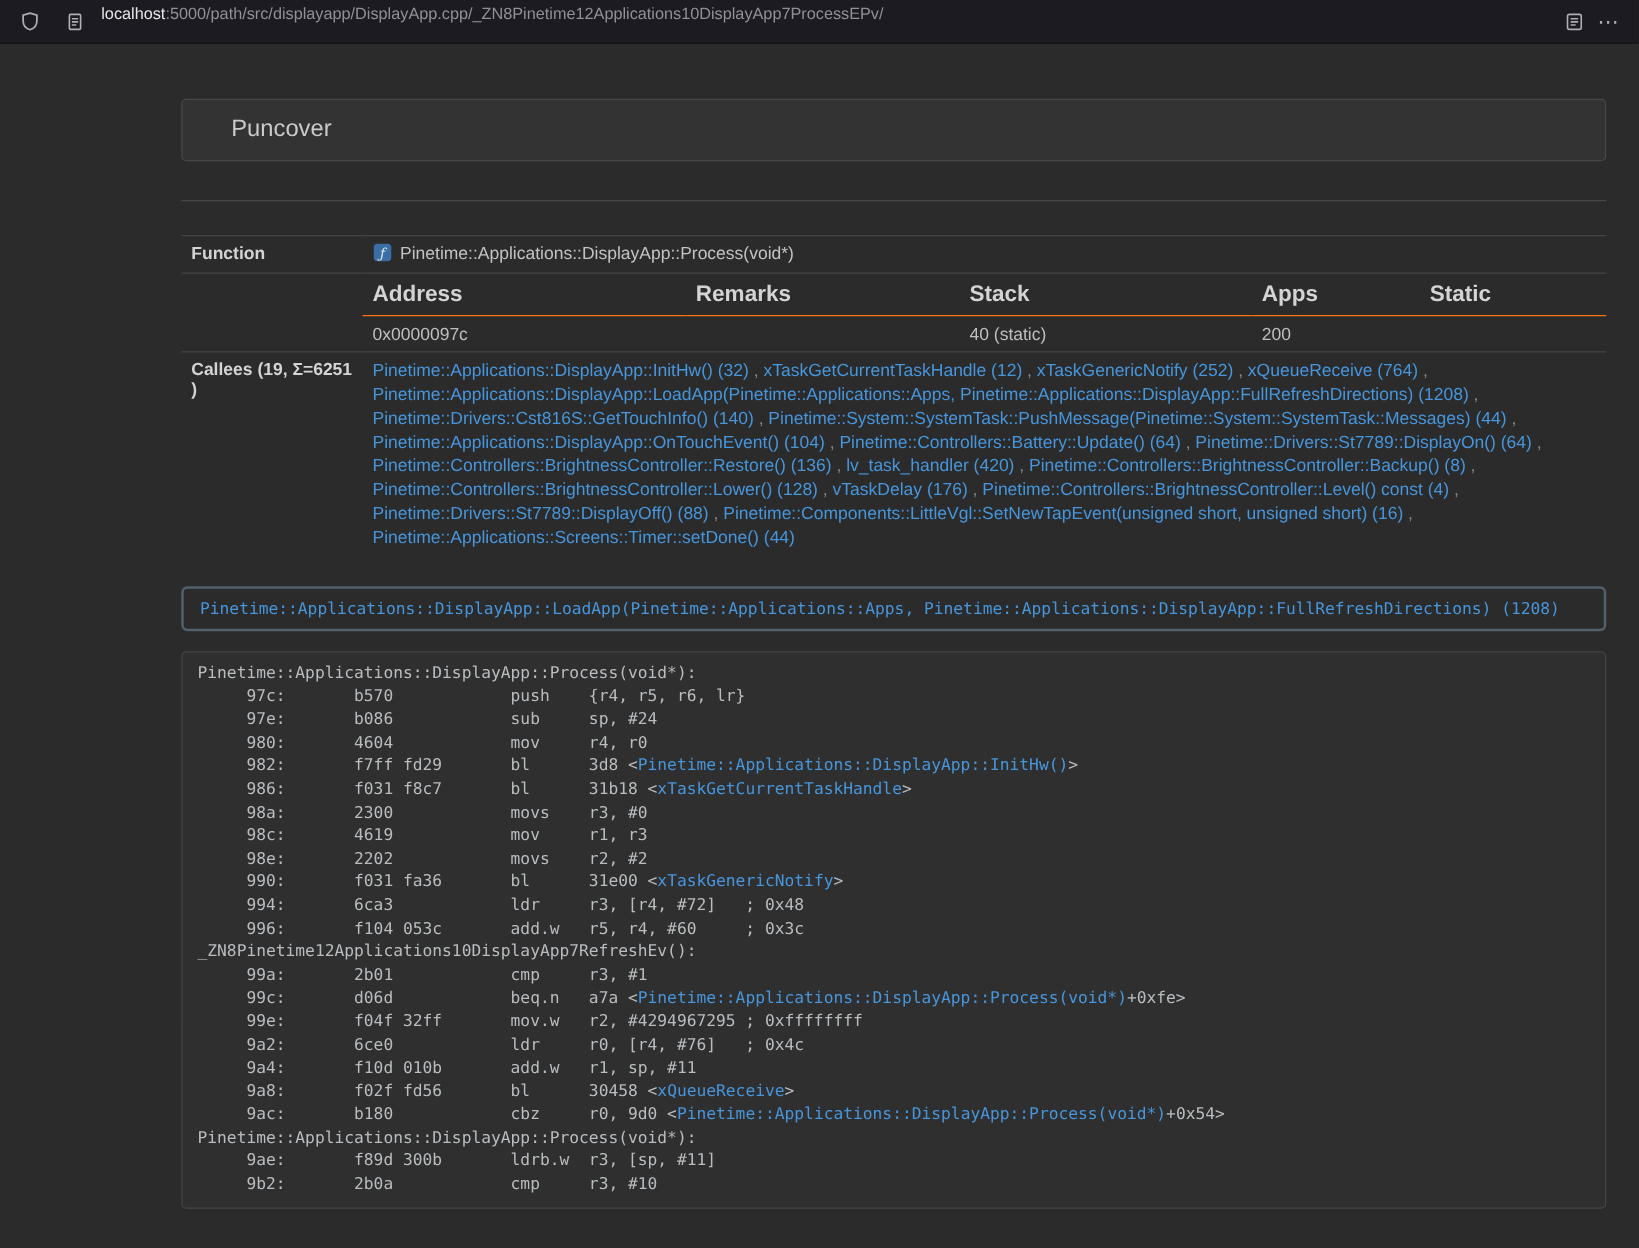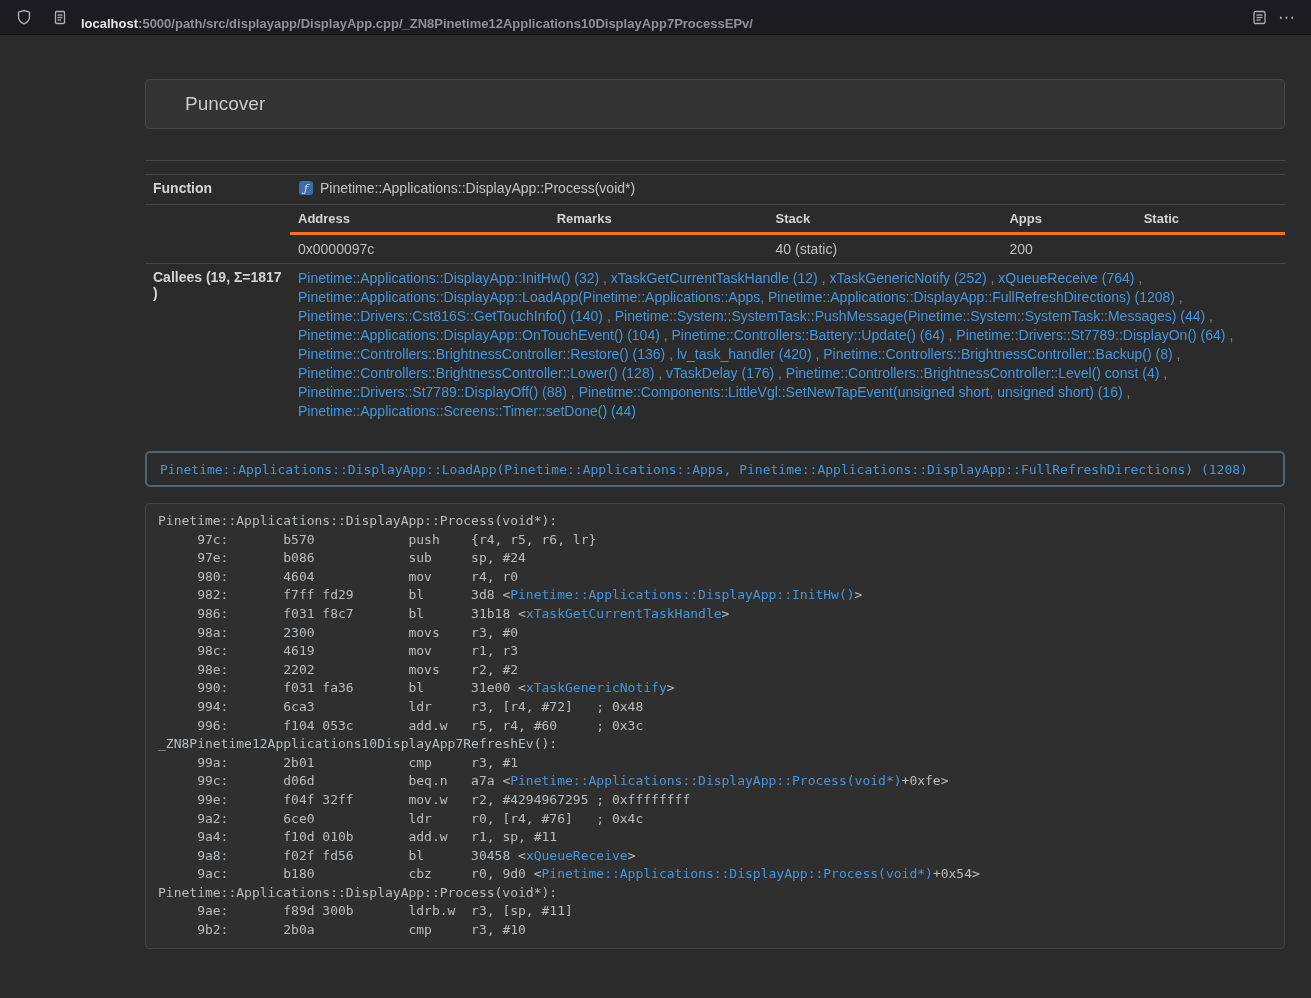--- a/index.html
+++ b/index.html
@@ -13,21 +13,21 @@
 
   
   .browser-bar {
     height: 35px; background: #1c1b22; border-bottom: 1px solid #141317;
     display: flex; align-items: center; padding: 0 10px;
   }
   .icon-btn {
     width: 28px; height: 28px; display: flex; align-items: center; justify-content: center;
     color: #aeaeb6; flex: 0 0 auto; border-radius: 4px;
   }
-  .url-group { display: flex; align-items: flex-end; margin-left: 8px; min-width: 0; font-weight: bold; }
+  .url-group { display: flex; align-items: flex-start; margin-left: 8px; min-width: 0; }
   .url-text { font-size: 13px; margin-left: 7px; white-space: nowrap; }
   .url-host { color: #e7e7ea; }
   .url-rest { color: #90909a; }
   .bar-spacer { flex: 1 1 auto; }
   .dots { font-size: 17px; letter-spacing: 1px; color: #aeaeb6; }
 
   
   .container { width: 1140px; margin-left: 145px; margin-top: 44px; }
 
   .header-panel {
@@ -35,30 +35,30 @@
     padding: 13px 15px;
   }
   .header-title { font-size: 19px; color: #cacaca; font-weight: normal; margin-left: 24px; }
 
   hr.divider { border: 0; border-top: 1px solid #474747; margin: 31px 0 0 0; }
 
   .breadcrumb { margin-top: 17px; font-size: 14px; }
   .breadcrumb .sep { color: #8a8a8a; margin: 0 5px; }
   .breadcrumb .suffix { color: #9a9a9a; }
 
-  table.symbol-table { width: 100%; border-collapse: collapse; margin-top: 13px; font-size: 14px; }
+  table.symbol-table { width: 100%; border-collapse: collapse; margin-top: 27px; font-size: 14px; }
   .symbol-table > tbody > tr > td { border-top: 1px solid #454545; padding: 5px 8px; vertical-align: top; }
   td.label-cell { width: 145px; font-weight: bold; color: #d4d4d4; }
   .func-cell { color: #c3c3c3; }
   .func-icon { display: inline-block; vertical-align: -3px; margin-right: 6px; }
   .details-cell { padding: 0 !important; }
 
   table.inner-table { width: 100%; border-collapse: collapse; }
-  .inner-table th { text-align: left; font-weight: bold; color: #d4d4d4; padding: 6px 8px; font-size: 13px; }
-  .inner-table td { border-top: 3px solid #f97316; padding: 6px 8px; color: #bfbfbf; }
+  .inner-table th { text-align: left; font-weight: bold; color: #d4d4d4; padding: 6px 8px; font-size: 18px; }
+  .inner-table td { border-top: 1px solid #f97316; padding: 6px 8px; color: #bfbfbf; }
   .col-address { width: 26%; } .col-remarks { width: 22%; } .col-stack { width: 23.5%; }
   .col-code { width: 13.5%; } .col-static { width: 15%; }
 
   .callees { line-height: 19px; color: #8a8a8a; }
 
   .highlight-panel {
     margin-top: 25px; border: 2px solid #52616e; border-radius: 5px;
     padding: 7px 13px;
   }
   .highlight-panel a { font-family: "DejaVu Sans Mono", monospace; font-size: 13px; }
@@ -142,21 +142,21 @@
                 <td></td>
                 <td>40 (static)</td>
                 <td>200</td>
                 <td></td>
               </tr>
             </tbody>
           </table>
         </td>
       </tr>
       <tr>
-        <td class="label-cell">Callees (19, Σ=1817 )</td>
+        <td class="label-cell">Callees (19, Σ=6251 )</td>
         <td>
           <div class="callees"><a>Pinetime::Applications::DisplayApp::InitHw() (32)</a> , <a>xTaskGetCurrentTaskHandle (12)</a> , <a>xTaskGenericNotify (252)</a> , <a>xQueueReceive (764)</a> , <a>Pinetime::Applications::DisplayApp::LoadApp(Pinetime::Applications::Apps, Pinetime::Applications::DisplayApp::FullRefreshDirections) (1208)</a> , <a>Pinetime::Drivers::Cst816S::GetTouchInfo() (140)</a> , <a>Pinetime::System::SystemTask::PushMessage(Pinetime::System::SystemTask::Messages) (44)</a> , <a>Pinetime::Applications::DisplayApp::OnTouchEvent() (104)</a> , <a>Pinetime::Controllers::Battery::Update() (64)</a> , <a>Pinetime::Drivers::St7789::DisplayOn() (64)</a> , <a>Pinetime::Controllers::BrightnessController::Restore() (136)</a> , <a>lv_task_handler (420)</a> , <a>Pinetime::Controllers::BrightnessController::Backup() (8)</a> , <a>Pinetime::Controllers::BrightnessController::Lower() (128)</a> , <a>vTaskDelay (176)</a> , <a>Pinetime::Controllers::BrightnessController::Level() const (4)</a> , <a>Pinetime::Drivers::St7789::DisplayOff() (88)</a> , <a>Pinetime::Components::LittleVgl::SetNewTapEvent(unsigned short, unsigned short) (16)</a> , <a>Pinetime::Applications::Screens::Timer::setDone() (44)</a></div>
         </td>
       </tr>
     </tbody>
   </table>
 
   <div class="highlight-panel">
     <a>Pinetime::Applications::DisplayApp::LoadApp(Pinetime::Applications::Apps, Pinetime::Applications::DisplayApp::FullRefreshDirections) (1208)</a>
   </div>

